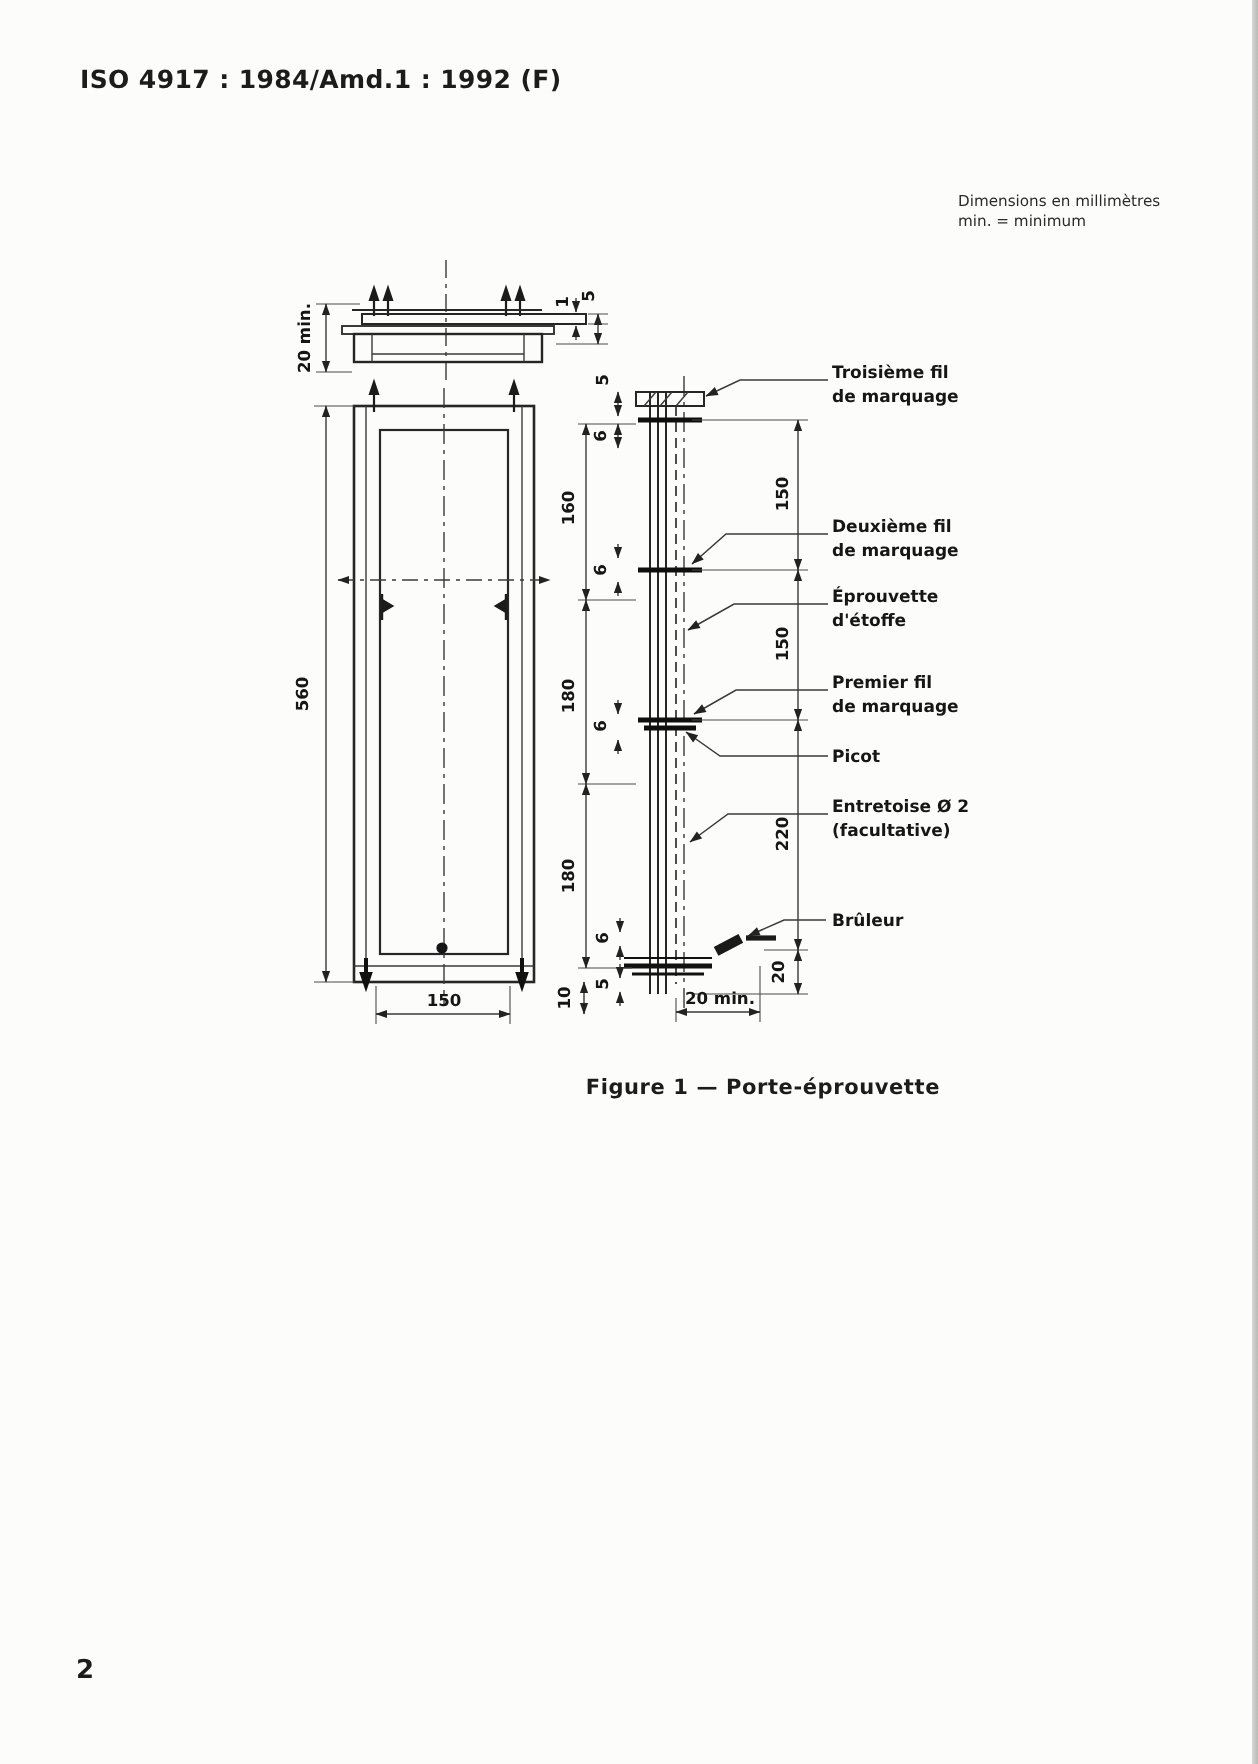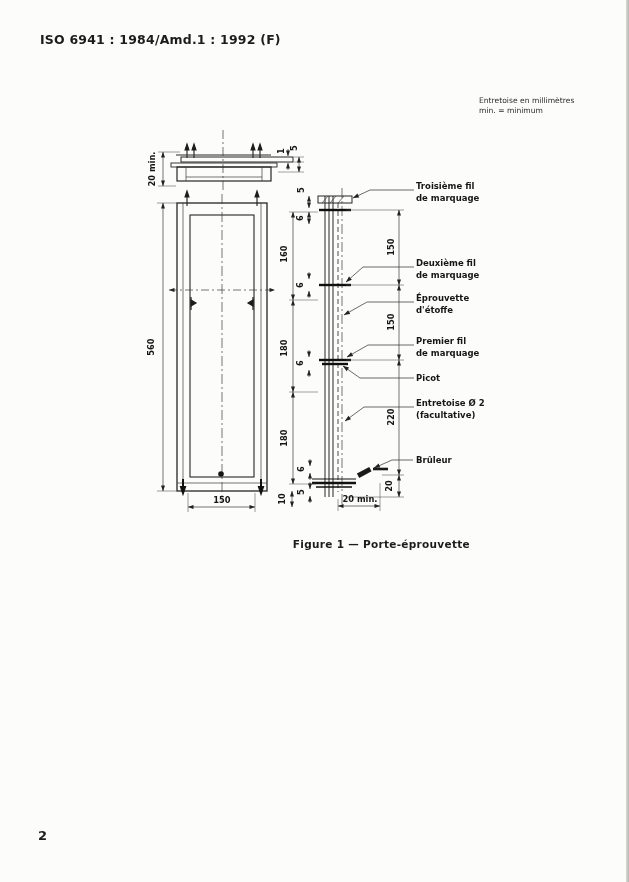--- a/index.html
+++ b/index.html
@@ -16,24 +16,24 @@
   .obj{stroke:#262626;fill:none;}
   .thin{stroke:#3a3a3a;fill:none;}
   .ext{stroke:#4a4a4a;fill:none;}
 </style>
 </head>
 <body>
 
 <div class="page">
   <div class="scan-edge"></div>
 
-  <div class="header">ISO 6941 : 1984/Amd.1 : 1992 (F)</div>
+  <div class="header">ISO 4917 : 1984/Amd.1 : 1992 (F)</div>
 
   <div class="dimnote">
-    <div>Entretoise en millimètres</div>
+    <div>Dimensions en millimètres</div>
     <div>min. = minimum</div>
   </div>
 
   <svg width="629" height="882" viewBox="0 0 629 882">
     <defs>
       <marker id="mE" viewBox="0 0 8 6" markerWidth="9" markerHeight="7" refX="7.5" refY="3" orient="auto">
         <path d="M0.5,0.4 L7.8,3 L0.5,5.6 Z" fill="#222"></path>
       </marker>
       <marker id="mS" viewBox="0 0 8 6" markerWidth="9" markerHeight="7" refX="0.5" refY="3" orient="auto">
         <path d="M7.5,0.4 L0.2,3 L7.5,5.6 Z" fill="#222"></path>

